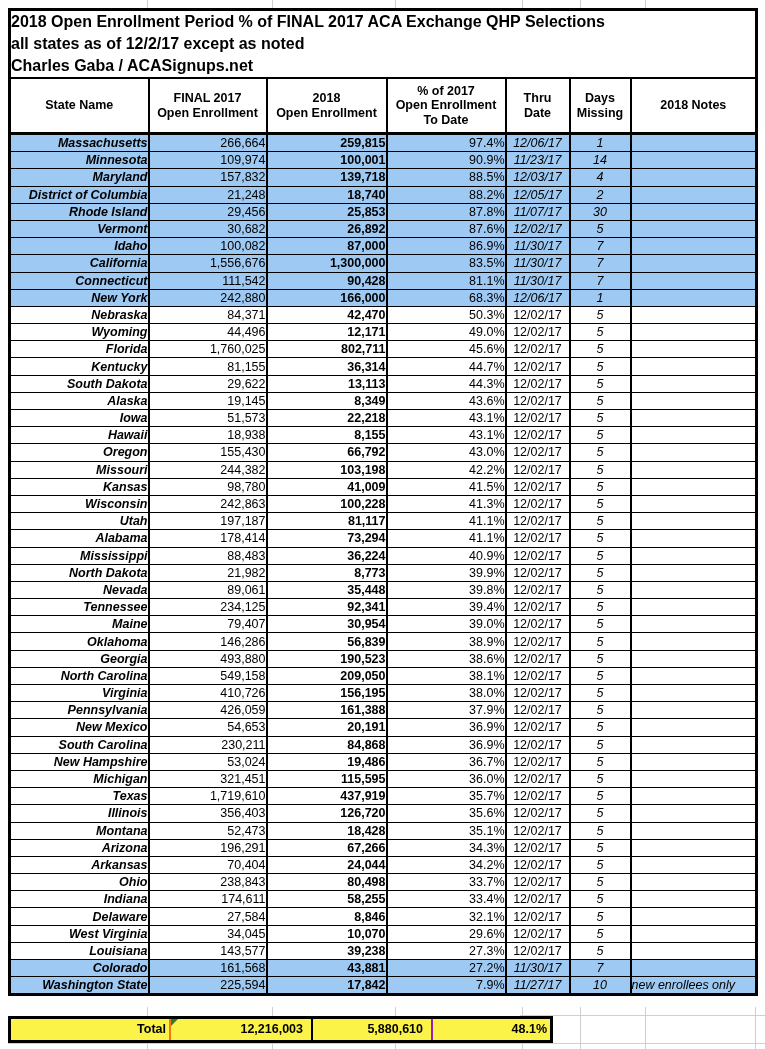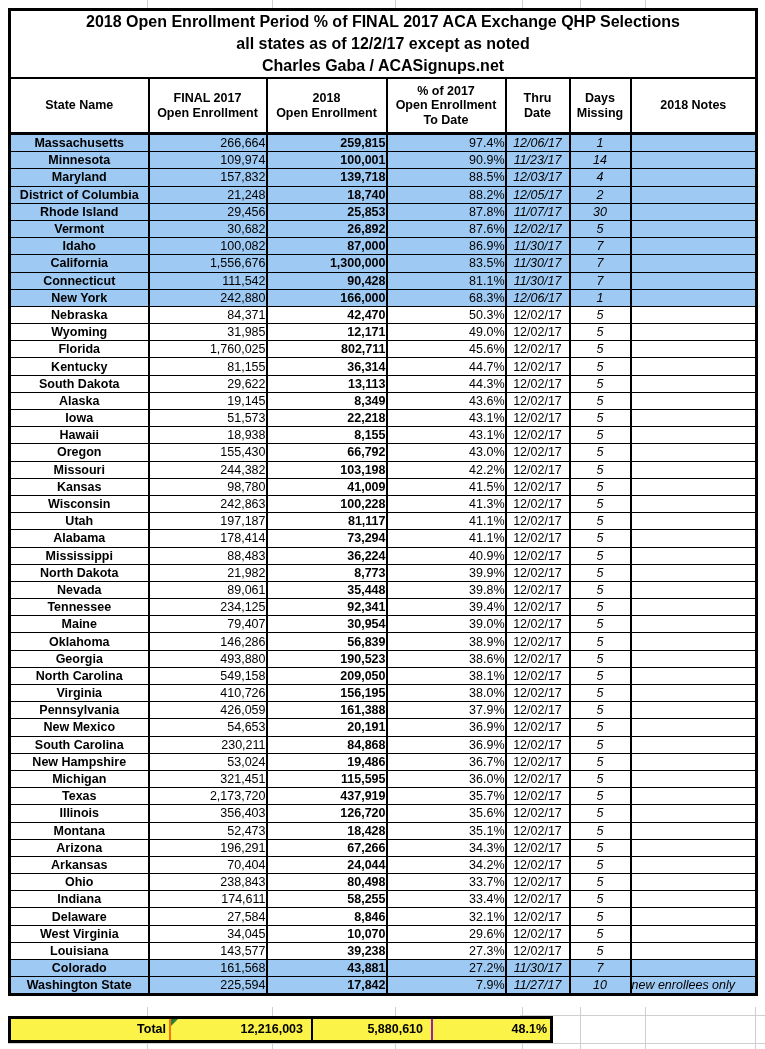--- a/index.html
+++ b/index.html
@@ -27,42 +27,42 @@
     border-top:1px solid #000;
     border-bottom:1px solid #000;
     padding:0;
     overflow:hidden;
   }
   table.main{border:3px solid #000;}
   tr.title-row td{
     border:none;
     border-bottom:2px solid #000;
     height:66px;
-    text-align:center;
+    text-align:left;
     vertical-align:middle;
   }
   .title-line{font-weight:bold;font-size:16px;line-height:22px;}
   tr.header-row th{
     height:53px;
     font-weight:bold;
     font-size:12.5px;
     line-height:14.5px;
     text-align:center;
     vertical-align:middle;
     white-space:pre-line;
     border-bottom:3px solid #000;
   }
   tbody td{
     height:16.2px;
     font-size:12.5px;
     line-height:16px;
     vertical-align:middle;
     white-space:nowrap;
   }
-  td.col-state{font-weight:bold;text-align:center;padding-right:3px;}
+  td.col-state{font-weight:bold;text-align:right;padding-right:3px;font-style:italic;}
   td.col-final{text-align:right;padding-right:8px;}
   td.col-current{font-weight:bold;text-align:right;padding-right:8px;}
   td.col-pct{text-align:right;padding-right:3px;}
   td.col-thru{text-align:center;}
   td.col-days{text-align:center;font-style:italic;}
   td.col-notes{text-align:left;padding-left:3px;font-style:italic;}
   tr.hl td{background:#9DC9F3;}
   tr.hl td.col-thru{font-style:italic;margin-left:24px;}
   
   .total-block{
@@ -243,21 +243,21 @@
       <td class="col-state">Nebraska</td>
       <td class="col-final">84,371</td>
       <td class="col-current">42,470</td>
       <td class="col-pct">50.3%</td>
       <td class="col-thru">12/02/17</td>
       <td class="col-days">5</td>
       <td class="col-notes"></td>
     </tr>
         <tr>
       <td class="col-state">Wyoming</td>
-      <td class="col-final">31,985</td>
+      <td class="col-final">44,496</td>
       <td class="col-current">12,171</td>
       <td class="col-pct">49.0%</td>
       <td class="col-thru">12/02/17</td>
       <td class="col-days">5</td>
       <td class="col-notes"></td>
     </tr>
         <tr>
       <td class="col-state">Florida</td>
       <td class="col-final">1,760,025</td>
       <td class="col-current">802,711</td>
@@ -486,21 +486,21 @@
       <td class="col-state">Michigan</td>
       <td class="col-final">321,451</td>
       <td class="col-current">115,595</td>
       <td class="col-pct">36.0%</td>
       <td class="col-thru">12/02/17</td>
       <td class="col-days">5</td>
       <td class="col-notes"></td>
     </tr>
         <tr>
       <td class="col-state">Texas</td>
-      <td class="col-final">2,173,720</td>
+      <td class="col-final">1,719,610</td>
       <td class="col-current">437,919</td>
       <td class="col-pct">35.7%</td>
       <td class="col-thru">12/02/17</td>
       <td class="col-days">5</td>
       <td class="col-notes"></td>
     </tr>
         <tr>
       <td class="col-state">Illinois</td>
       <td class="col-final">356,403</td>
       <td class="col-current">126,720</td>

